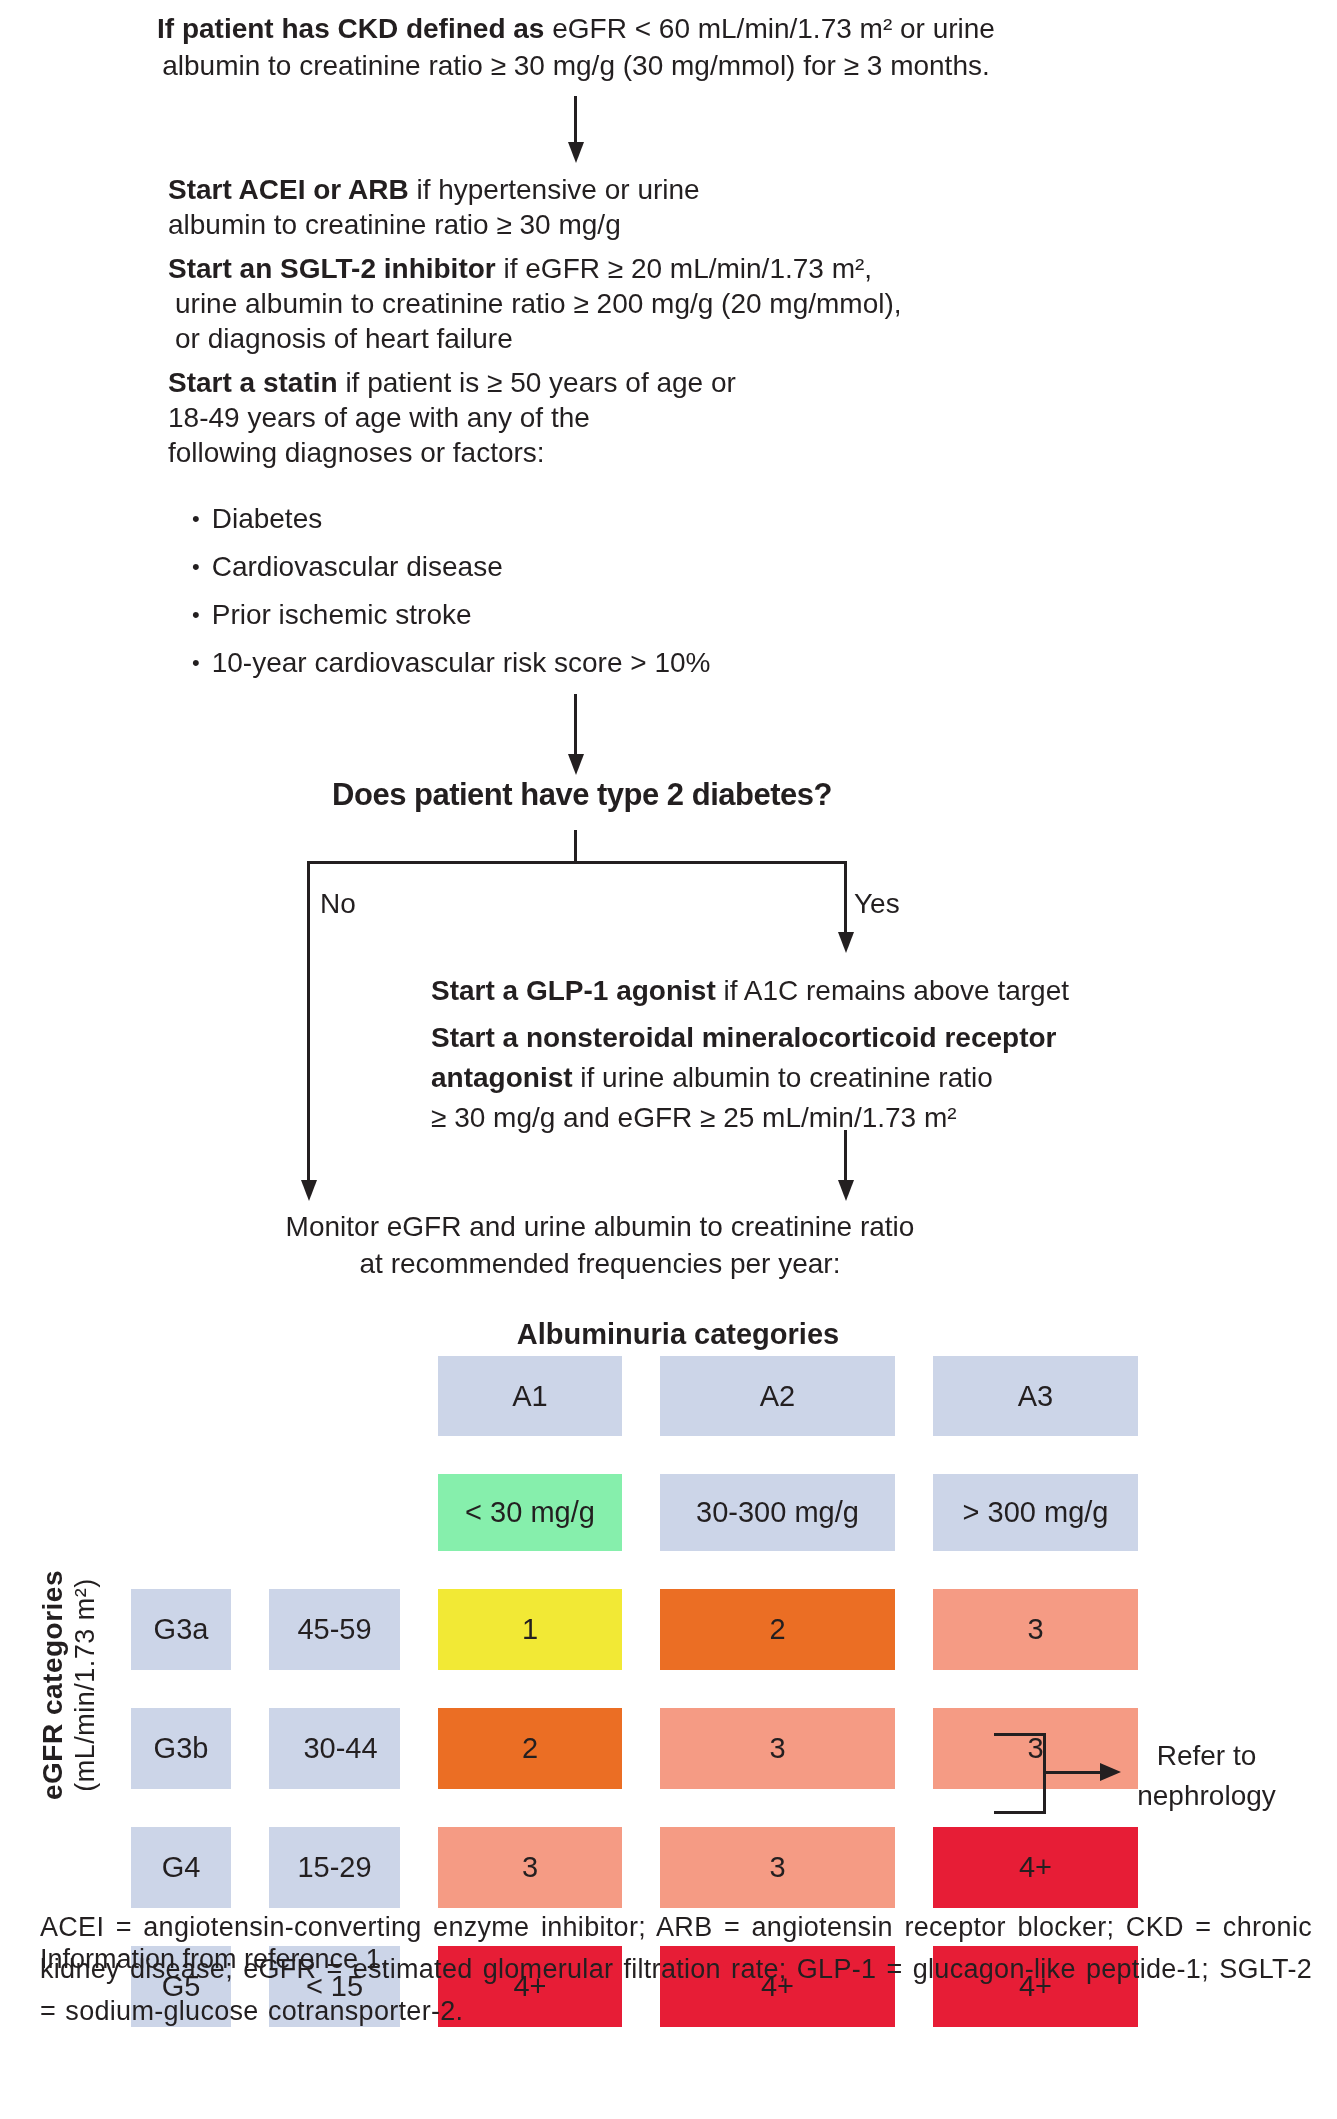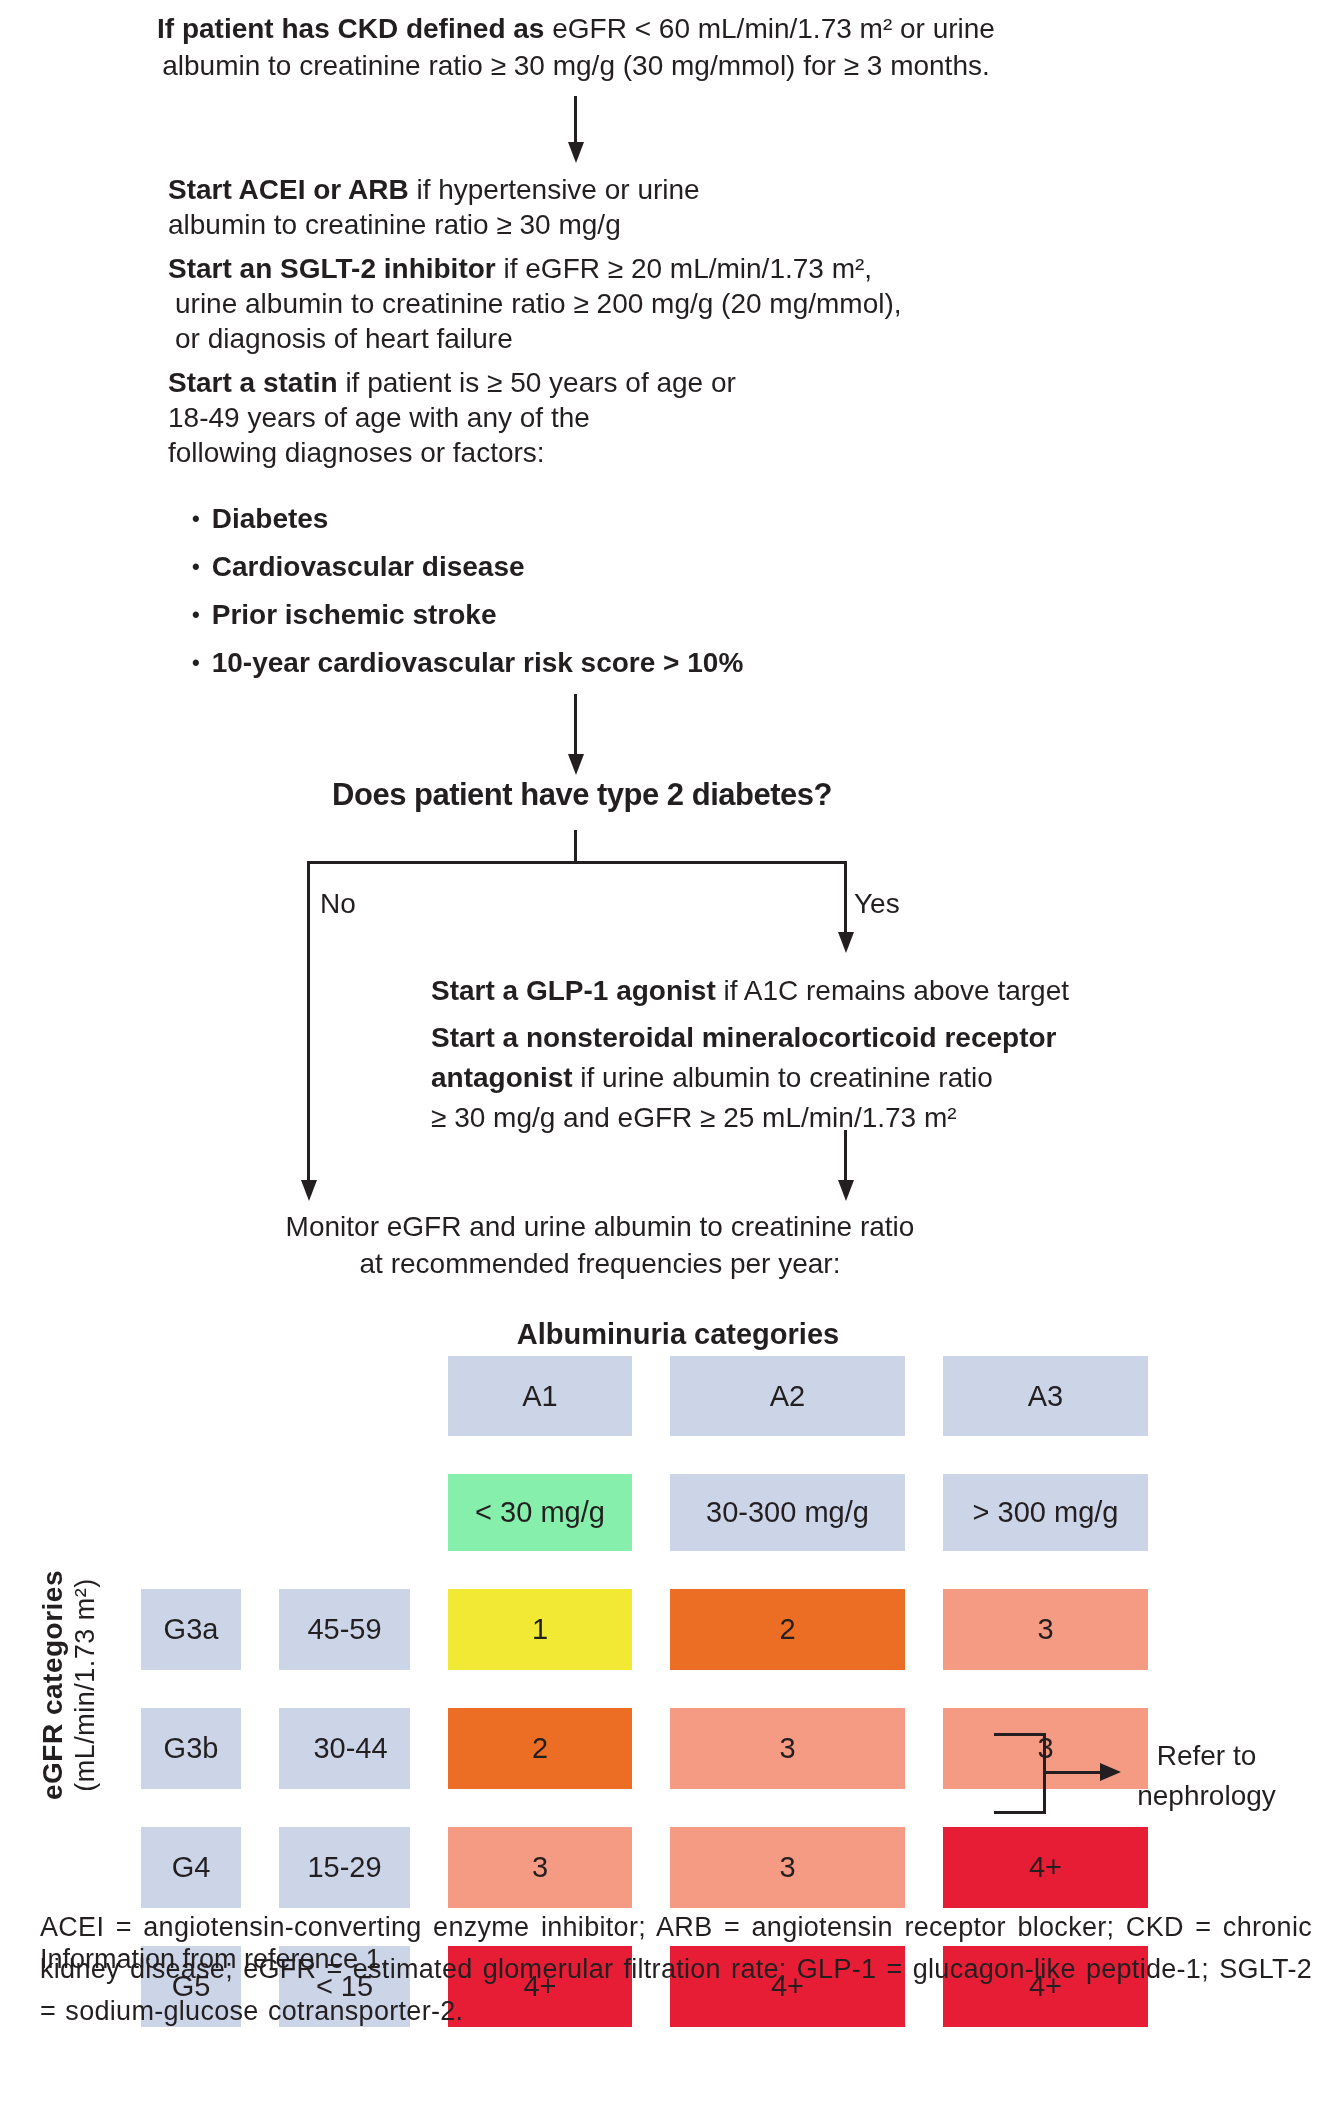--- a/index.html
+++ b/index.html
@@ -10,32 +10,32 @@
   .hline{position:absolute;height:3px;background:#231f20;}
   .head-down{position:absolute;width:0;height:0;border-left:8px solid transparent;
              border-right:8px solid transparent;border-top:21px solid #231f20;}
   .head-right{position:absolute;width:0;height:0;border-top:9px solid transparent;
               border-bottom:9px solid transparent;border-left:21px solid #231f20;}
   b{font-weight:bold;margin-top:44px;}
   .intro{left:76px;top:10px;width:1000px;font-size:28px;line-height:37px;text-align:center;}
   .block2{left:168px;top:172px;width:900px;font-size:28px;line-height:35px;}
   .block2 .para{margin:0 0 9px 0;}
   .block2 .ind{padding-left:7px;}
-  .bullets{margin-top:32px;font-weight:bold;}
+  .bullets{margin-top:32px;}
   .bullet-item{display:flex;align-items:flex-start;margin-bottom:14px;line-height:34px;}
   .bullet-item::before{content:"\2022";font-size:22px;margin:0 12px 0 24px;line-height:34px;}
   .question{left:282px;top:777px;width:600px;text-align:center;font-weight:bold;
             font-size:31px;letter-spacing:-0.5px;}
   .branch-label{position:absolute;font-size:28px;}
   .yes-block{left:431px;top:972px;width:780px;font-size:28px;}
   .yes-block .p1{line-height:38px;margin:0 0 8px 0;}
   .yes-block .p2{line-height:40px;margin:0;}
   .monitor{left:168px;top:1208px;width:864px;text-align:center;font-size:28px;line-height:37px;}
   .albu-title{left:378px;top:1318px;width:600px;text-align:center;font-weight:bold;font-size:29px;}
-  .risk-table{left:141px;top:1356px;display:grid;
+  .risk-table{left:131px;top:1356px;display:grid;
               grid-template-columns:100px 131px 184px 235px 205px;
               grid-template-rows:80px 77px 81px 81px 81px 81px;
               column-gap:3px;row-gap:3px;gap:38px;}
   .cell{display:flex;align-items:center;justify-content:center;font-size:29px;}
   .empty{background:transparent;}
   .egfr-label{left:-100px;top:1652px;width:340px;height:66px;text-align:center;
               transform:rotate(-90deg);line-height:32px;}
   .egfr-label .l1{font-weight:bold;font-size:28px;letter-spacing:0.5px;}
   .egfr-label .l2{font-size:27px;letter-spacing:0.5px;}
   .refer{left:1104px;top:1736px;width:205px;text-align:center;font-size:28px;line-height:40px;}

